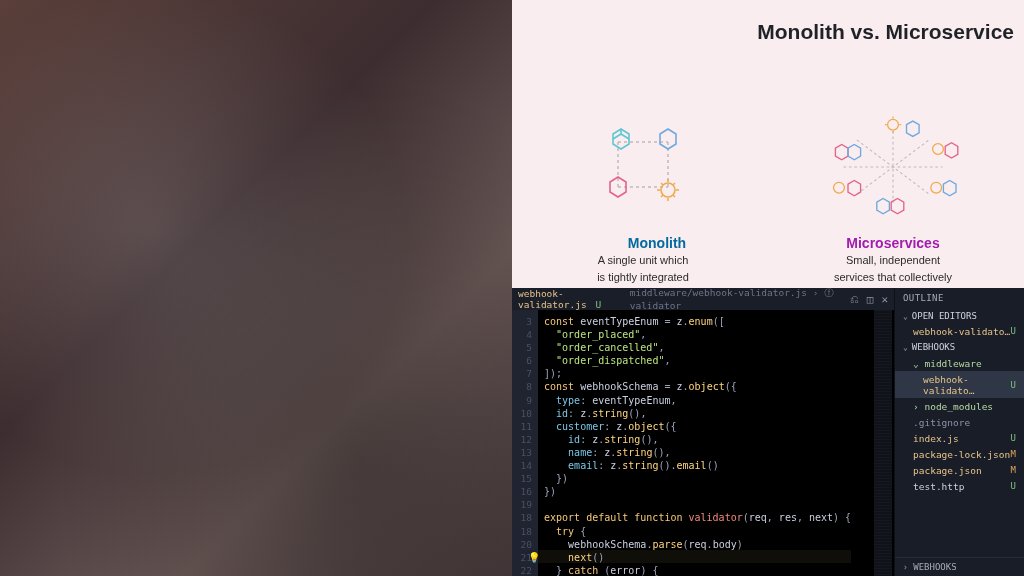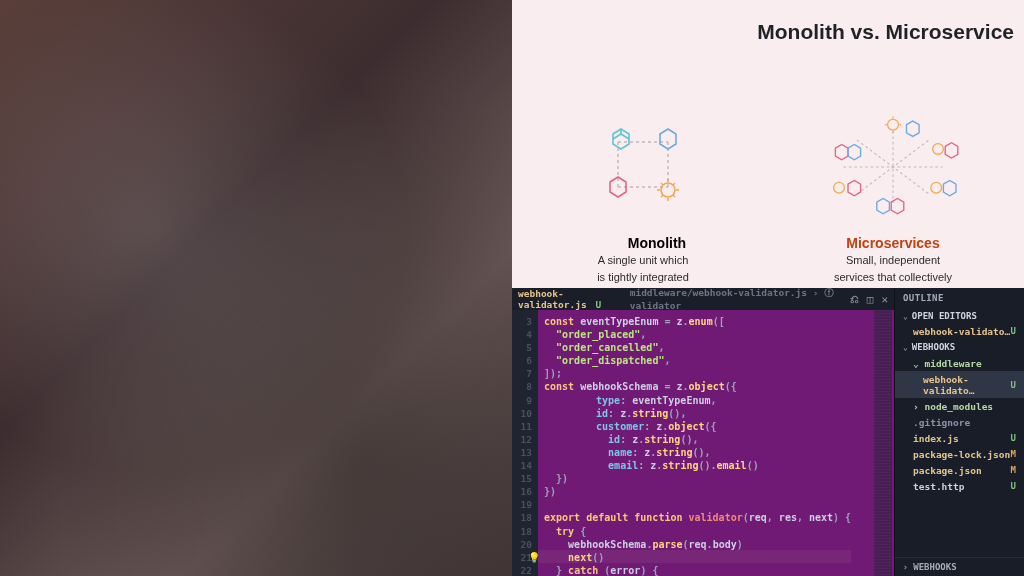--- a/index.html
+++ b/index.html
@@ -64,42 +64,41 @@
     height: 120px;
     display: flex;
     align-items: center;
     justify-content: center;
   }
   .diag-label {
     font-size: 14px;
     font-weight: 700;
     margin-top: 8px;
   }
-  .diag-label.mono { color: #000000; padding-left: 28px; }
-  .diag-label.micro { color: #c2410c; }
+  .diag-label.mono { color: #0369a1; padding-left: 28px; }
+  .diag-label.micro { color: #a21caf; }
   .diag-desc {
     font-size: 11px;
     color: #2b2b2b;
     text-align: center;
     line-height: 1.35;
     margin-top: 2px;
   }
 
   
   .editor {
     grid-row: 2;
     grid-column: 2;
-    background: #701a75;
+    background: #000000;
     color: #cbd1de;
     display: grid;
     grid-template-columns: 1fr 130px;
     font-family: "SF Mono", Menlo, Consolas, monospace;
     font-size: 10px;
     position: relative;
-    font-weight: bold;
   }
 
   
   .tabbar {
     grid-column: 1;
     display: flex;
     align-items: center;
     background: #1a1e29;
     height: 22px;
     padding: 0 6px;
@@ -139,21 +138,21 @@
     white-space: pre;
     font-size: 10px;
   }
   .code div { height: 13.1px; }
   .code .hl { background: rgba(255, 238, 150, 0.06); display: block; margin-left:-6px; padding-left:6px; }
   .kw { color: #f6c87b; margin-top: 17px; }
   .fn { color: #ffd580; }
   .id { color: #cbcfe0; }
   .str { color: #bae67e; }
   .punct { color: #9aa3b8; }
-  .prop { color: #7cc6e6; margin-left: 40px; }
+  .prop { color: #7cc6e6; }
   .def { color: #f08a7b; }
   .bulb { position: absolute; left: 16px; color:#f0c96e; font-size:10px;}
 
   .minimap {
     position: absolute;
     right: 132px;
     top: 22px;
     width: 18px;
     bottom: 0;
     background: repeating-linear-gradient(#2b3040 0 1px, #1f2430 1px 3px);

